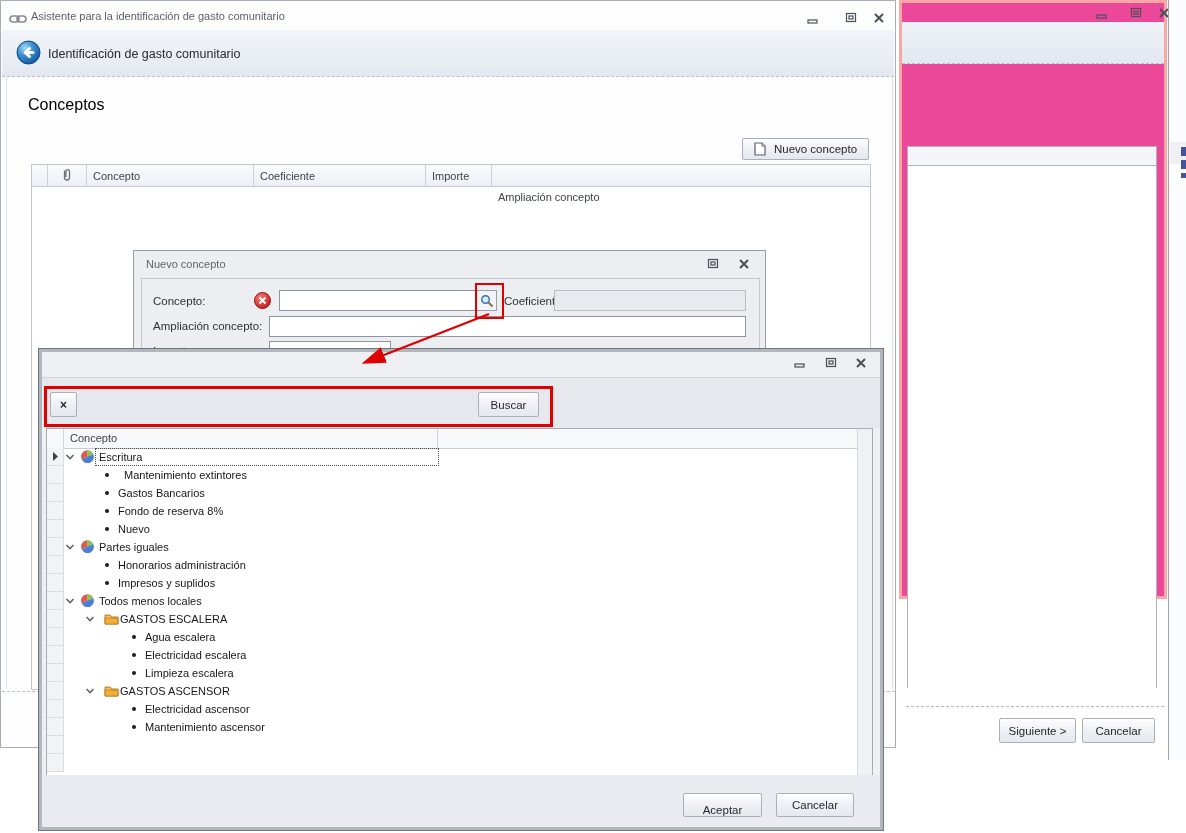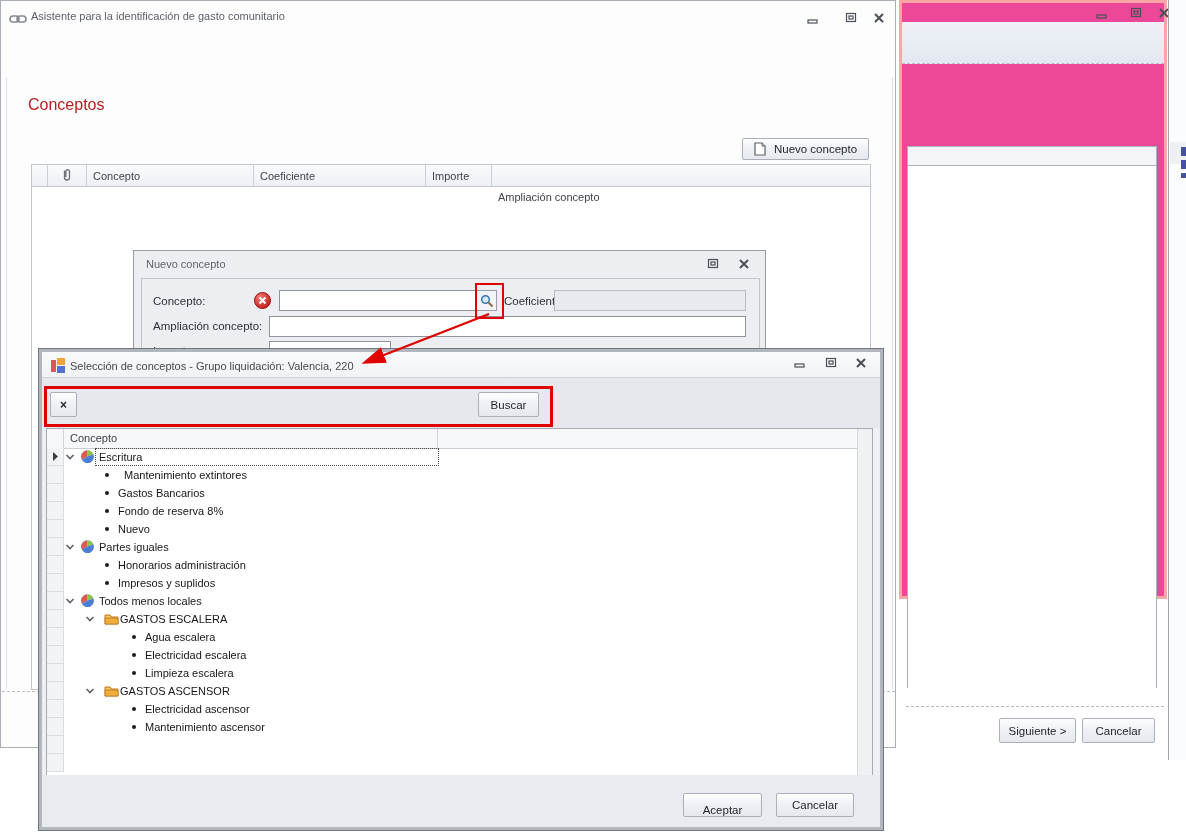--- a/index.html
+++ b/index.html
@@ -20,21 +20,21 @@
 
   
   #main-win{left:0;top:0;width:896px;height:748px;border:1px solid #a9aeb6;background:#fdfdfe;}
   .mw-title{left:30px;top:9px;font-size:11px;color:#5c6169;}
   .mw-header{left:1px;right:1px;top:29px;height:46px;
     background:linear-gradient(#f2f5fa,#e3e8f0);border-bottom:1px dashed #b9bfc9;}
   .mw-header-label{left:46px;top:17px;font-size:12.5px;color:#26292e;}
   .mw-panel{left:5px;top:76px;width:885px;height:612px;
     border-left:1px solid #dcdfe4;border-right:1px solid #dcdfe4;}
   .mw-footsep{left:1px;top:690px;width:893px;border-top:1px dashed #b9bfc9;height:0;}
-  .section-title{left:27px;top:95px;font-size:16px;color:#b91c1c;}
+  .section-title{left:27px;top:95px;font-size:16px;color:#000000;}
   .grid{left:30px;top:163px;width:838px;height:524px;border:1px solid #c2c7d0;background:#fff;}
   .grid-head{display:flex;height:21px;background:linear-gradient(#f9fafc,#eef0f5);
     border-bottom:1px solid #c2c7d0;font-size:11px;color:#3f434a;}
   .gh-cell{box-sizing:border-box;border-right:1px solid #ccd1d9;display:flex;align-items:center;padding:0 6px;}
 
   
   #nc-dialog{left:133px;top:250px;width:633px;height:180px;border:1px solid #999ea6;background:#eceef2;}
   .nc-title{left:12px;top:7px;font-size:11px;color:#5f646c;}
   .nc-frame{left:7px;top:27px;width:617px;height:144px;border:1px solid #c3c7cd;}
   .nc-label{font-size:11.5px;color:#2e3136;}
@@ -131,20 +131,36 @@
         <rect x="1.5" y="1.5" width="9" height="8" fill="none" stroke="#4b5057" stroke-width="1.2"></rect>
         <rect x="4" y="4" width="4" height="3" fill="none" stroke="#4b5057" stroke-width="1.2"></rect>
       </svg>
   </div>
   <div class="winbtn" style="left:869px;top:10px;">
     <svg width="12" height="12">
         <path d="M2 2 L10 10 M10 2 L2 10" stroke="#4b5057" stroke-width="2"></path>
       </svg>
   </div>
 
+  <div class="abs mw-header">
+    <span class="abs" style="left:14px;top:10px;">
+      <svg width="25" height="25">
+        <defs>
+            <radialGradient id="bb" cx="35%" cy="30%" r="75%">
+          <stop offset="0%" stop-color="#a8dcf8"></stop>
+              <stop offset="45%" stop-color="#3f8fd0"></stop>
+              <stop offset="100%" stop-color="#10589f"></stop>
+        </radialGradient>
+          </defs>
+        <circle cx="12.5" cy="12.5" r="11.5" fill="url(#bb)" stroke="#0d4a86"></circle>
+        <path d="M17 12.5 L10.5 12.5 M13.5 8.5 L9 12.5 L13.5 16.5" stroke="#fff" stroke-width="3" fill="none" stroke-linecap="round" stroke-linejoin="round"></path>
+      </svg>
+    </span>
+    <span class="abs mw-header-label txt">Identificación de gasto comunitario</span>
+  </div>
 
   <div class="abs mw-panel"></div>
   <div class="abs mw-footsep"></div>
 
   <div class="abs section-title txt">Conceptos</div>
 
   <div class="btn abs" style="left:741px;top:137px;width:127px;height:22px;gap:8px;">
     <svg width="12" height="14">
       <path d="M1 1 H8 L11 4 V13 H1 Z" fill="#fff" stroke="#5a6068" stroke-width="1.2"></path>
       <path d="M8 1 L8 4 L11 4" fill="#dfe3e8" stroke="#5a6068" stroke-width="1"></path>
@@ -216,30 +232,20 @@
   <input class="abs disabled" style="left: 420px; top: 39px; width: 192px; height: 21px;" disabled="">
 
   <span class="abs nc-label txt" style="left:19px;top:69px;">Ampliación concepto:</span>
   <input class="abs" style="left: 135px; top: 65px; width: 477px; height: 21px;">
 
   <span class="abs nc-label txt" style="left:19px;top:94px;">Importe:</span>
   <input class="abs" style="left: 135px; top: 90px; width: 122px; height: 21px;" value="67,72">
 </div>
 
 <div class="win" id="sel-win" style="z-index:3;">
-  <div class="abs sw-titlebar">
-    <span class="abs" style="left:9px;top:6px;">
-      <svg width="15" height="15">
-        <rect x="0" y="2" width="5" height="12" fill="#d95757"></rect>
-        <rect x="6" y="0" width="8" height="7" fill="#f2a33c"></rect>
-        <rect x="6" y="8" width="8" height="7" fill="#5472d3"></rect>
-      </svg>
-    </span>
-    <span class="abs sw-title txt">Selección de conceptos - Grupo liquidación: Valencia, 220</span>
-  </div>
   <div class="winbtn" style="left:751px;top:8px;">
     <svg width="11" height="10">
         <rect x="1" y="5" width="9" height="3" fill="none" stroke="#4b5057" stroke-width="1.2"></rect>
       </svg>
   </div>
   <div class="winbtn" style="left:783px;top:7px;">
     <svg width="12" height="12">
         <rect x="1.5" y="1.5" width="9" height="8" fill="none" stroke="#4b5057" stroke-width="1.2"></rect>
         <rect x="4" y="4" width="4" height="3" fill="none" stroke="#4b5057" stroke-width="1.2"></rect>
       </svg>

